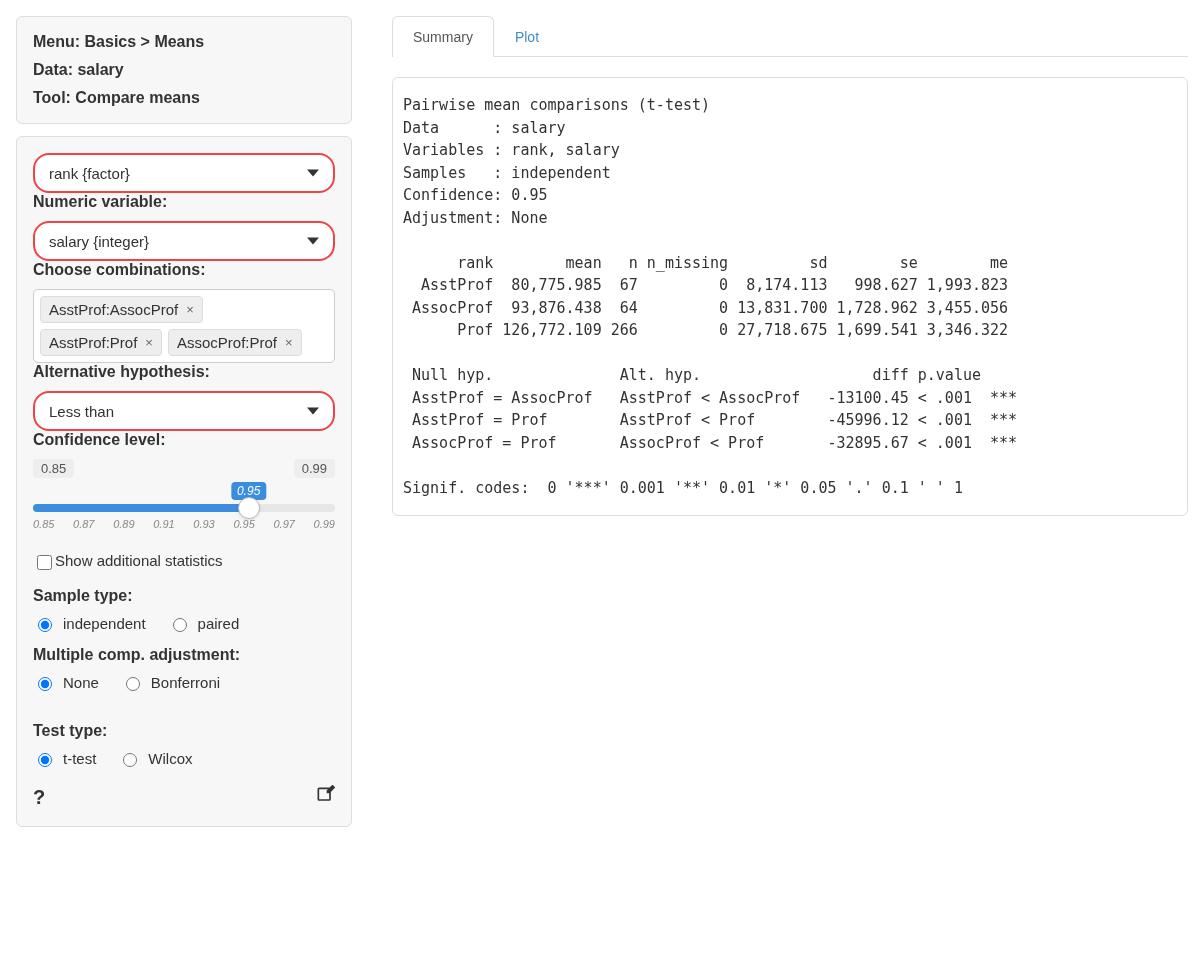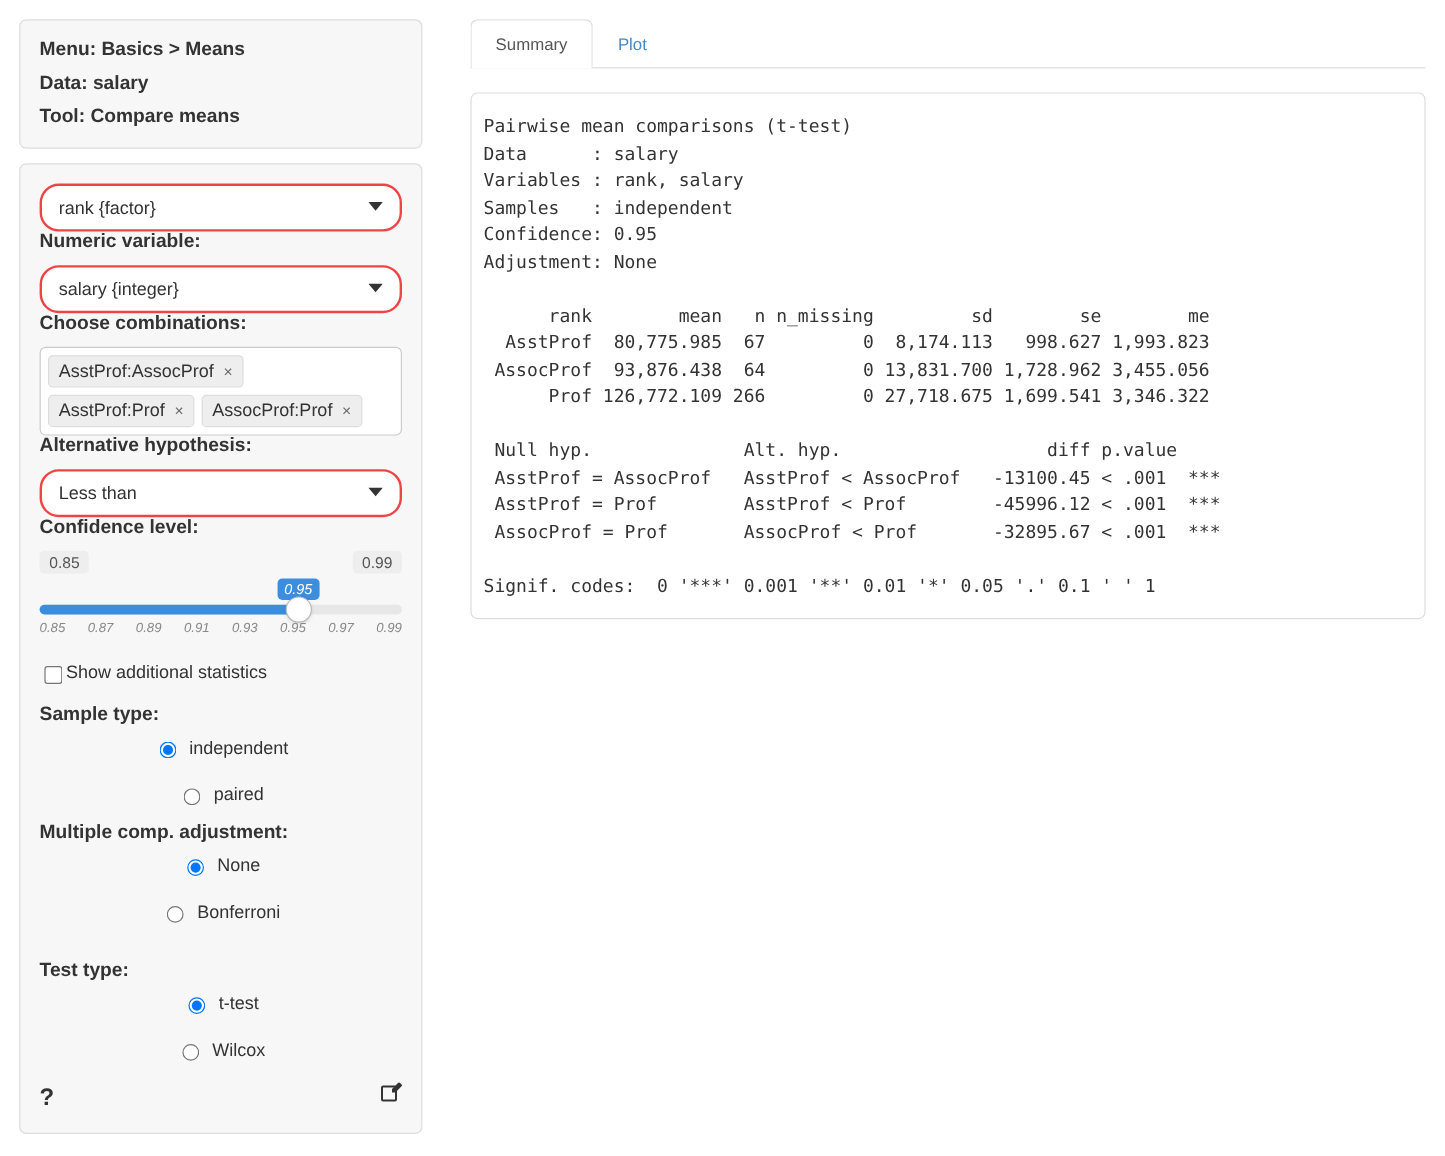--- a/index.html
+++ b/index.html
@@ -143,21 +143,20 @@
   }
   .check-row input[type=checkbox] {
     width: 15px; height: 15px;
   }
   .radio-group {
     display: flex;
     gap: 22px;
     align-items: center;
     margin-top: 4px;
     font-size: 15px;
-    flex-direction: column;
   }
   .radio-opt {
     display: flex;
     align-items: center;
     gap: 8px;
   }
   .radio-opt input[type=radio] { width: 14px; height: 14px; }
   .footer-row {
     display: flex;
     justify-content: space-between;

